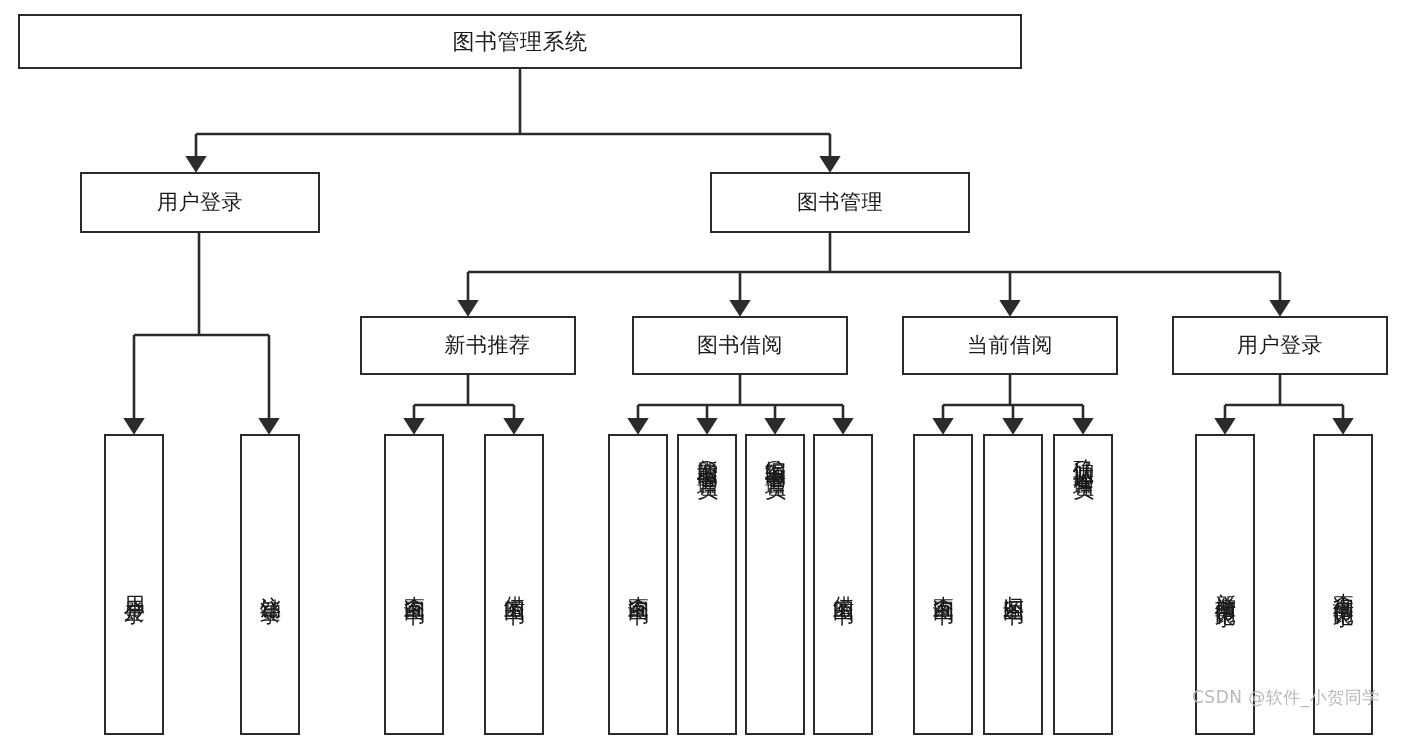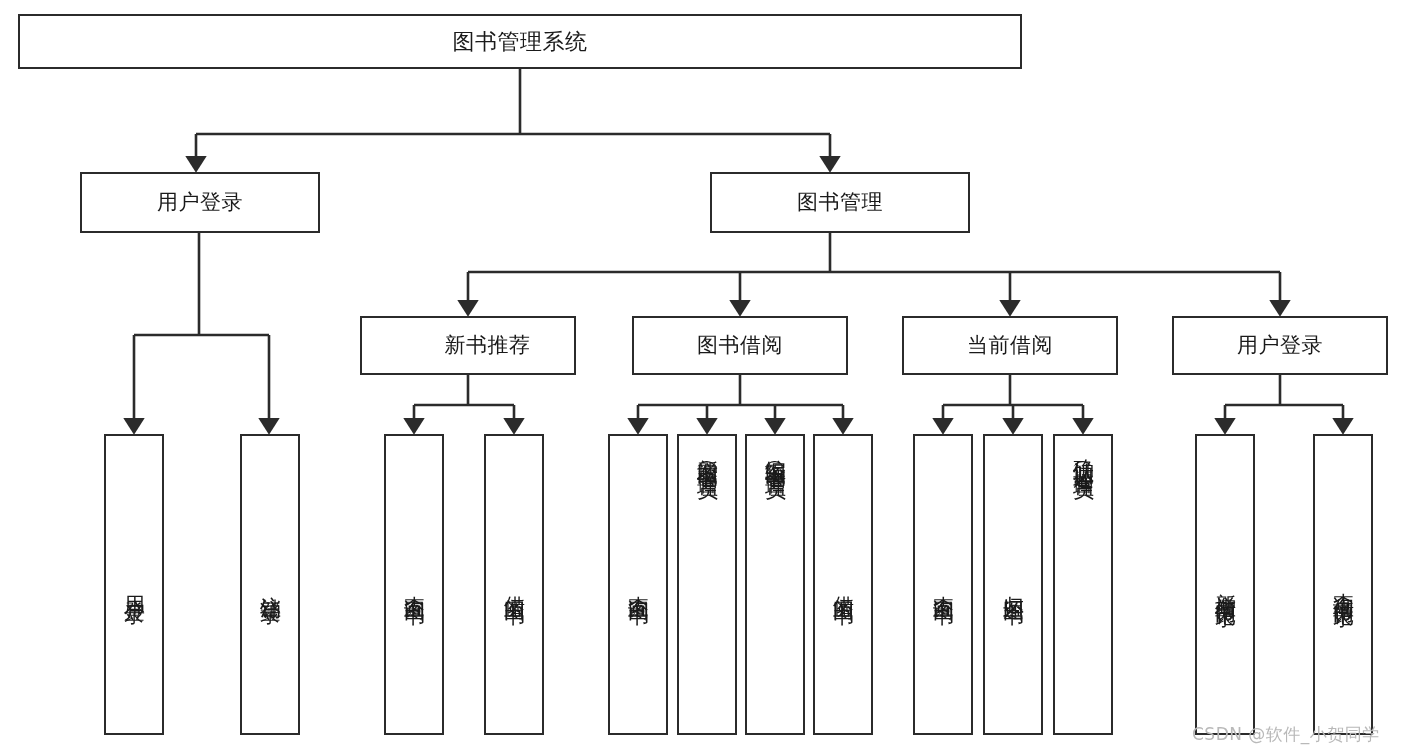--- a/index.html
+++ b/index.html
@@ -190,15 +190,15 @@
     <span class="label">确认归还（管理员）</span>
   </div>
 
   <div class="node vert mid" style="left:1195px; top:434px; width:60px; height:301px;">
     <span class="label">新增借阅记录</span>
   </div>
   <div class="node vert mid" style="left:1313px; top:434px; width:60px; height:301px;">
     <span class="label">查询借阅记录</span>
   </div>
 
-  <div class="watermark" style="left:1192px; top:686px;margin-top:37px;">CSDN @软件_小贺同学</div>
+  <div class="watermark" style="left:1192px; top:686px;">CSDN @软件_小贺同学</div>
 
 </div>
 
 </body></html>

